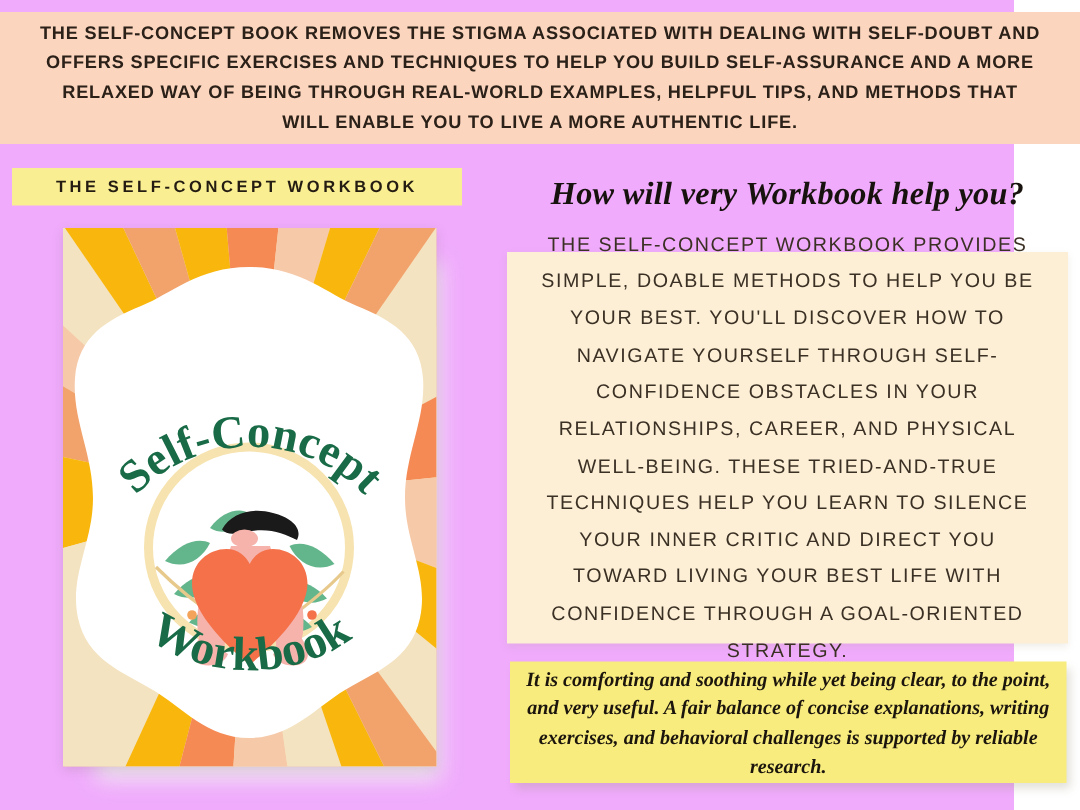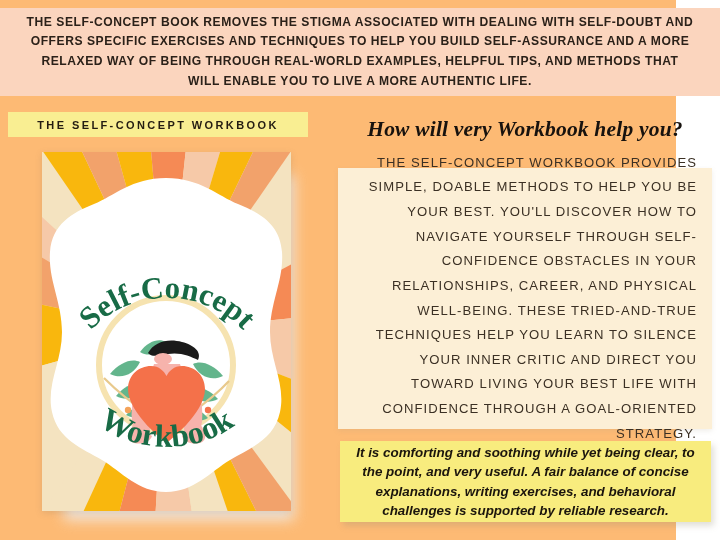--- a/index.html
+++ b/index.html
@@ -2,21 +2,21 @@
 <html><head>
 <meta charset="utf-8">
 <style>
   * { margin:0; padding:0; box-sizing:border-box; }
   html, body {
     width:720px; height:540px;
     background:#ffffff;
     font-family:"Liberation Sans", sans-serif;
     overflow:hidden;
   }
-  .page { position:relative; width:676px; height:540px; background:#fdba74; }
+  .page { position:relative; width:676px; height:540px; background:#f0abfc; }
 
   
   .banner {
     position:absolute; left:0; top:8px; width:720px; height:88px;
     background:#fbd5be;
     display:flex; align-items:center; justify-content:center;
   }
   .banner-text {
     color:#2b2119;
     font-size:12.1px;
@@ -68,33 +68,33 @@
     position:absolute; left:338px; top:168px; width:374px; height:261px;
     background:#fcefd6;
     display:flex; align-items:center; justify-content:center;
     box-shadow:0 2px 5px rgba(170,160,140,.18);
   }
   .cream-text {
     color:#3b3024;
     font-size:13.1px;
     letter-spacing:1.05px;
     line-height:1.88;
-    text-align:right;
+    text-align:center;
     text-transform:uppercase;
     width:344px;
   }
 
   .yellow-card {
     position:absolute; left:340px; top:441px; width:371px; height:81px;
     background:#f8ec7e;
     display:flex; align-items:center; justify-content:center;
     box-shadow:3px 4px 6px rgba(150,145,120,.28);
   }
   .yellow-text {
-    font-family:Liberation Sans, sans-serif;
+    font-family:Liberation Serif, serif;
     font-style:italic; font-weight:bold;
     font-size:13.4px; color:#1b150d;
     line-height:1.42; text-align:center; width:352px;
   }
 </style>
 </head>
 <body>
 
 <div class="page">
 

